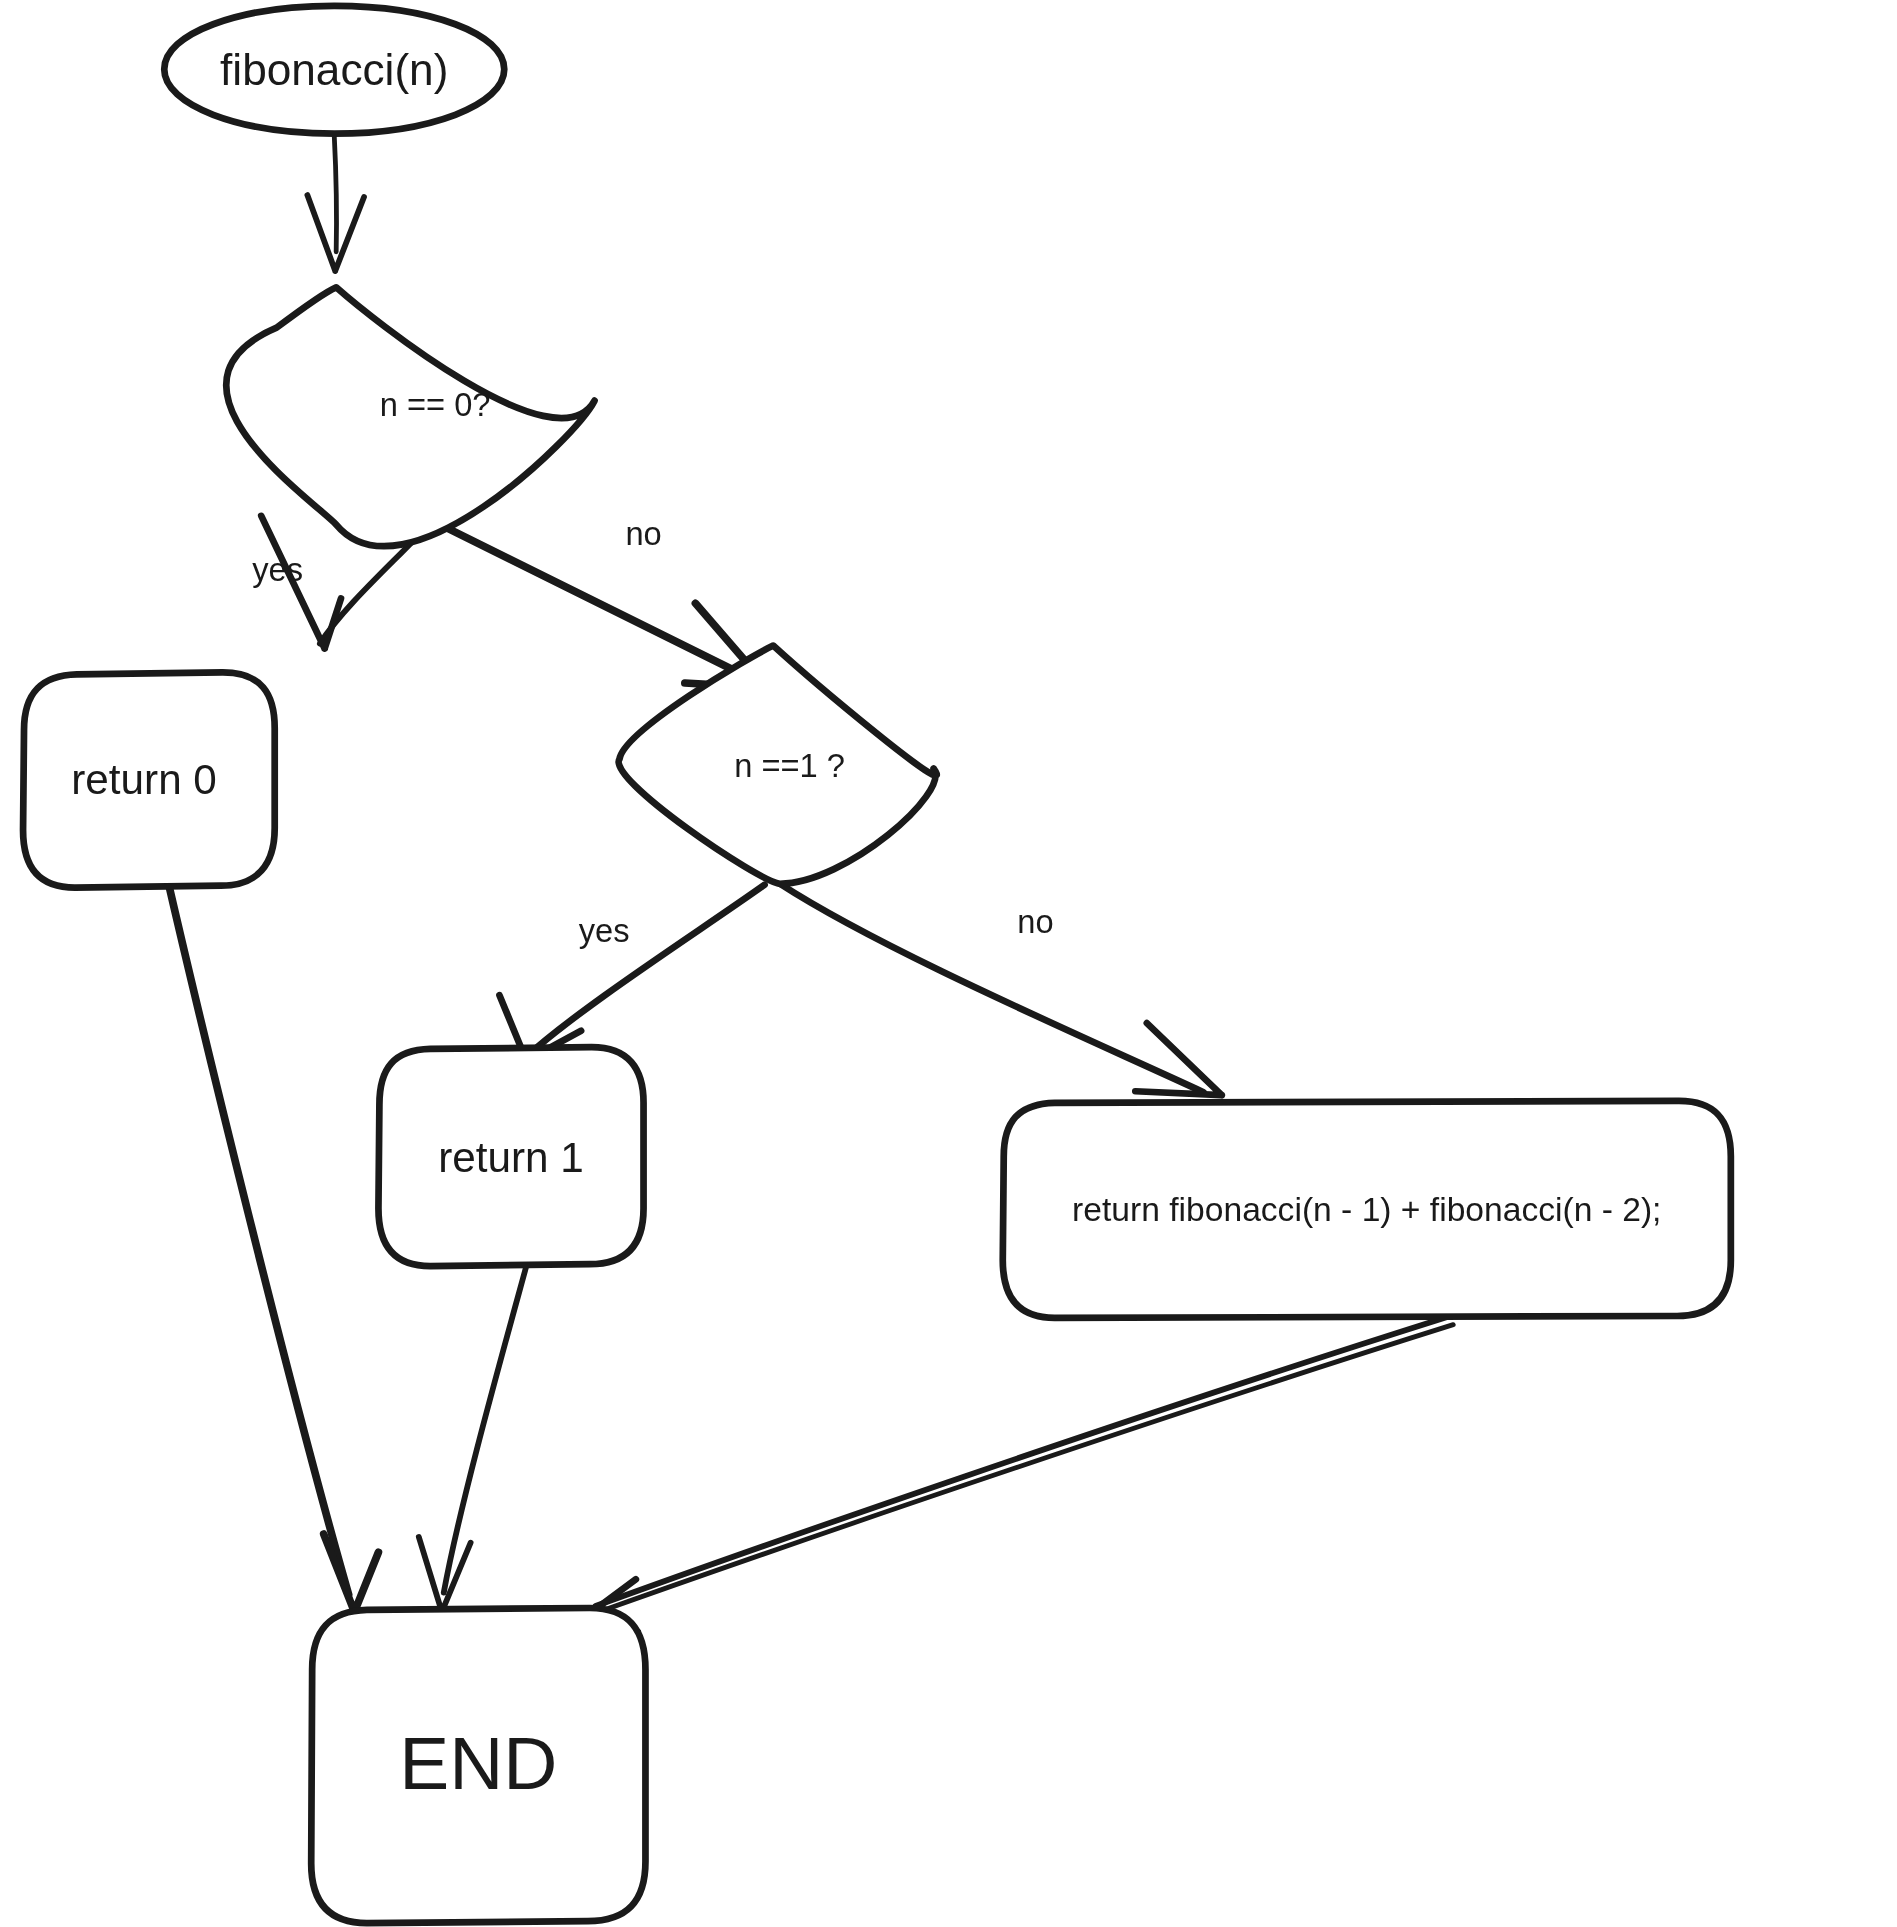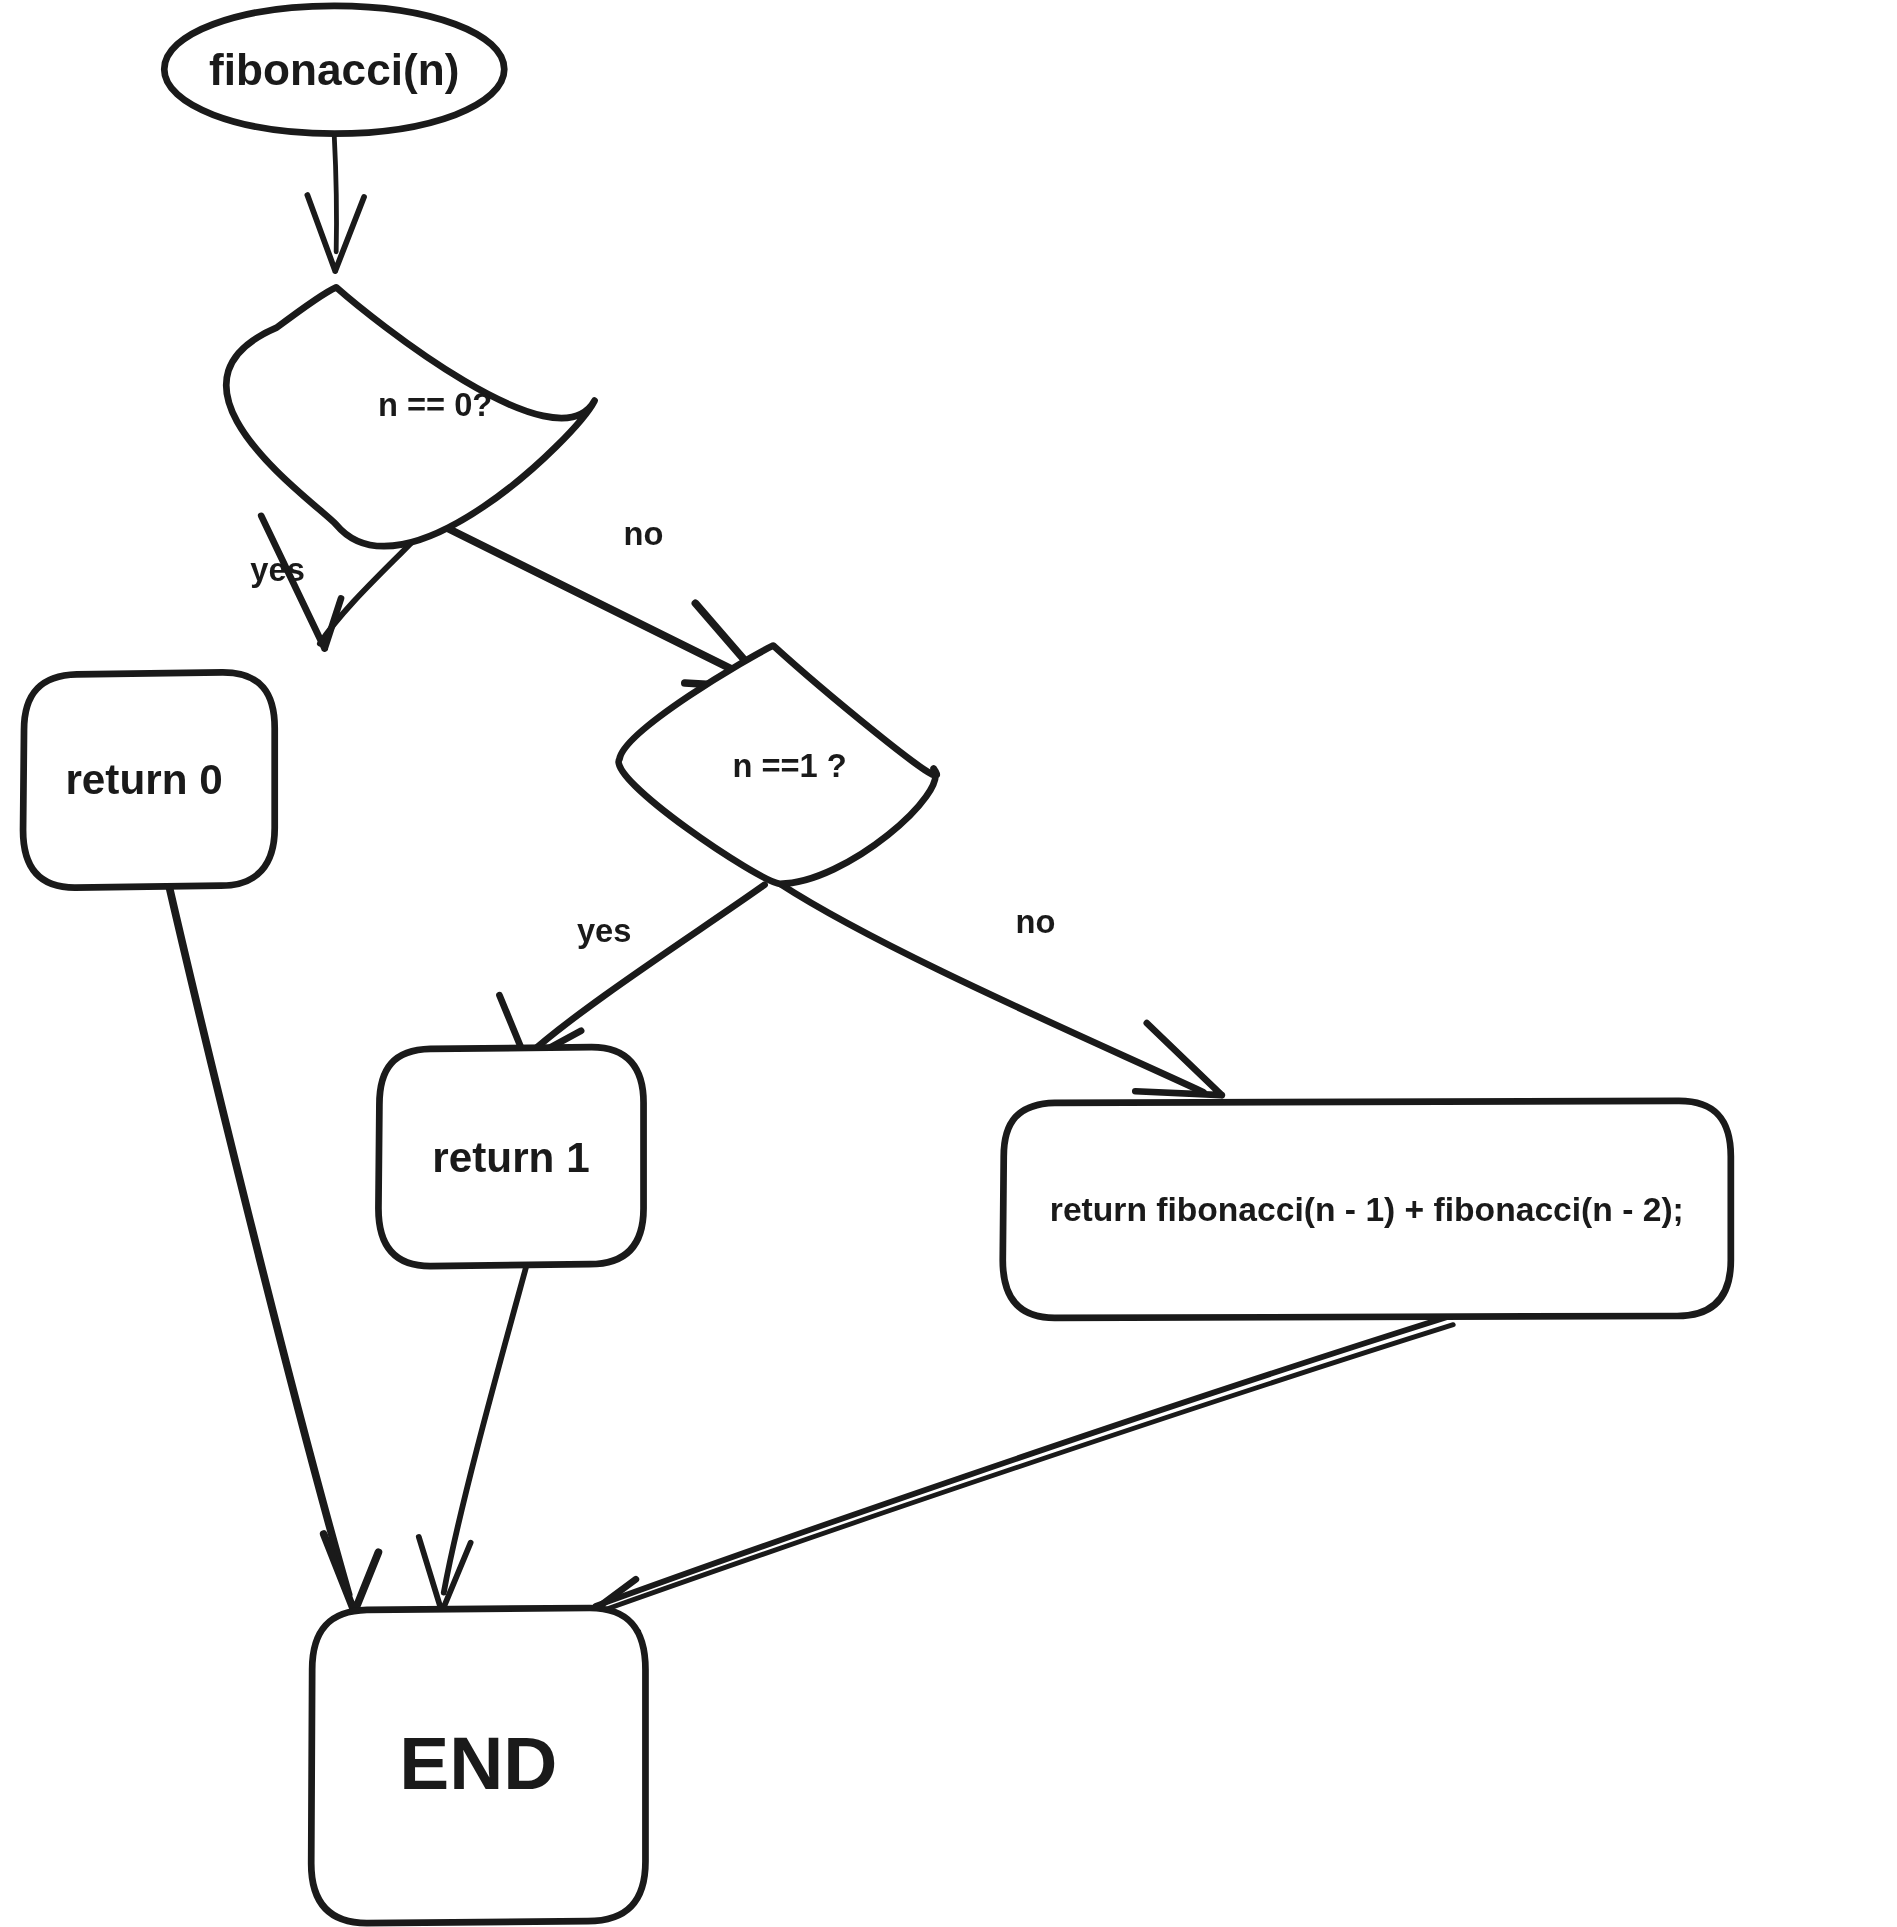--- a/index.html
+++ b/index.html
@@ -11,21 +11,20 @@
     width: 1897px;
     height: 1927px;
     font-family: "Liberation Sans", sans-serif;
     overflow: hidden;
   }
   #flowchart-root {
     position: relative;
     width: 1593px;
     height: 1927px;
     background: #ffffff;
-    font-weight: bold;
   }
   svg#flow-svg {
     display: block;
     width: 1897px;
     height: 1927px;
   }
   .node-shape {
     fill: #ffffff;
     stroke: #1a1a1a;
     stroke-linecap: round;

